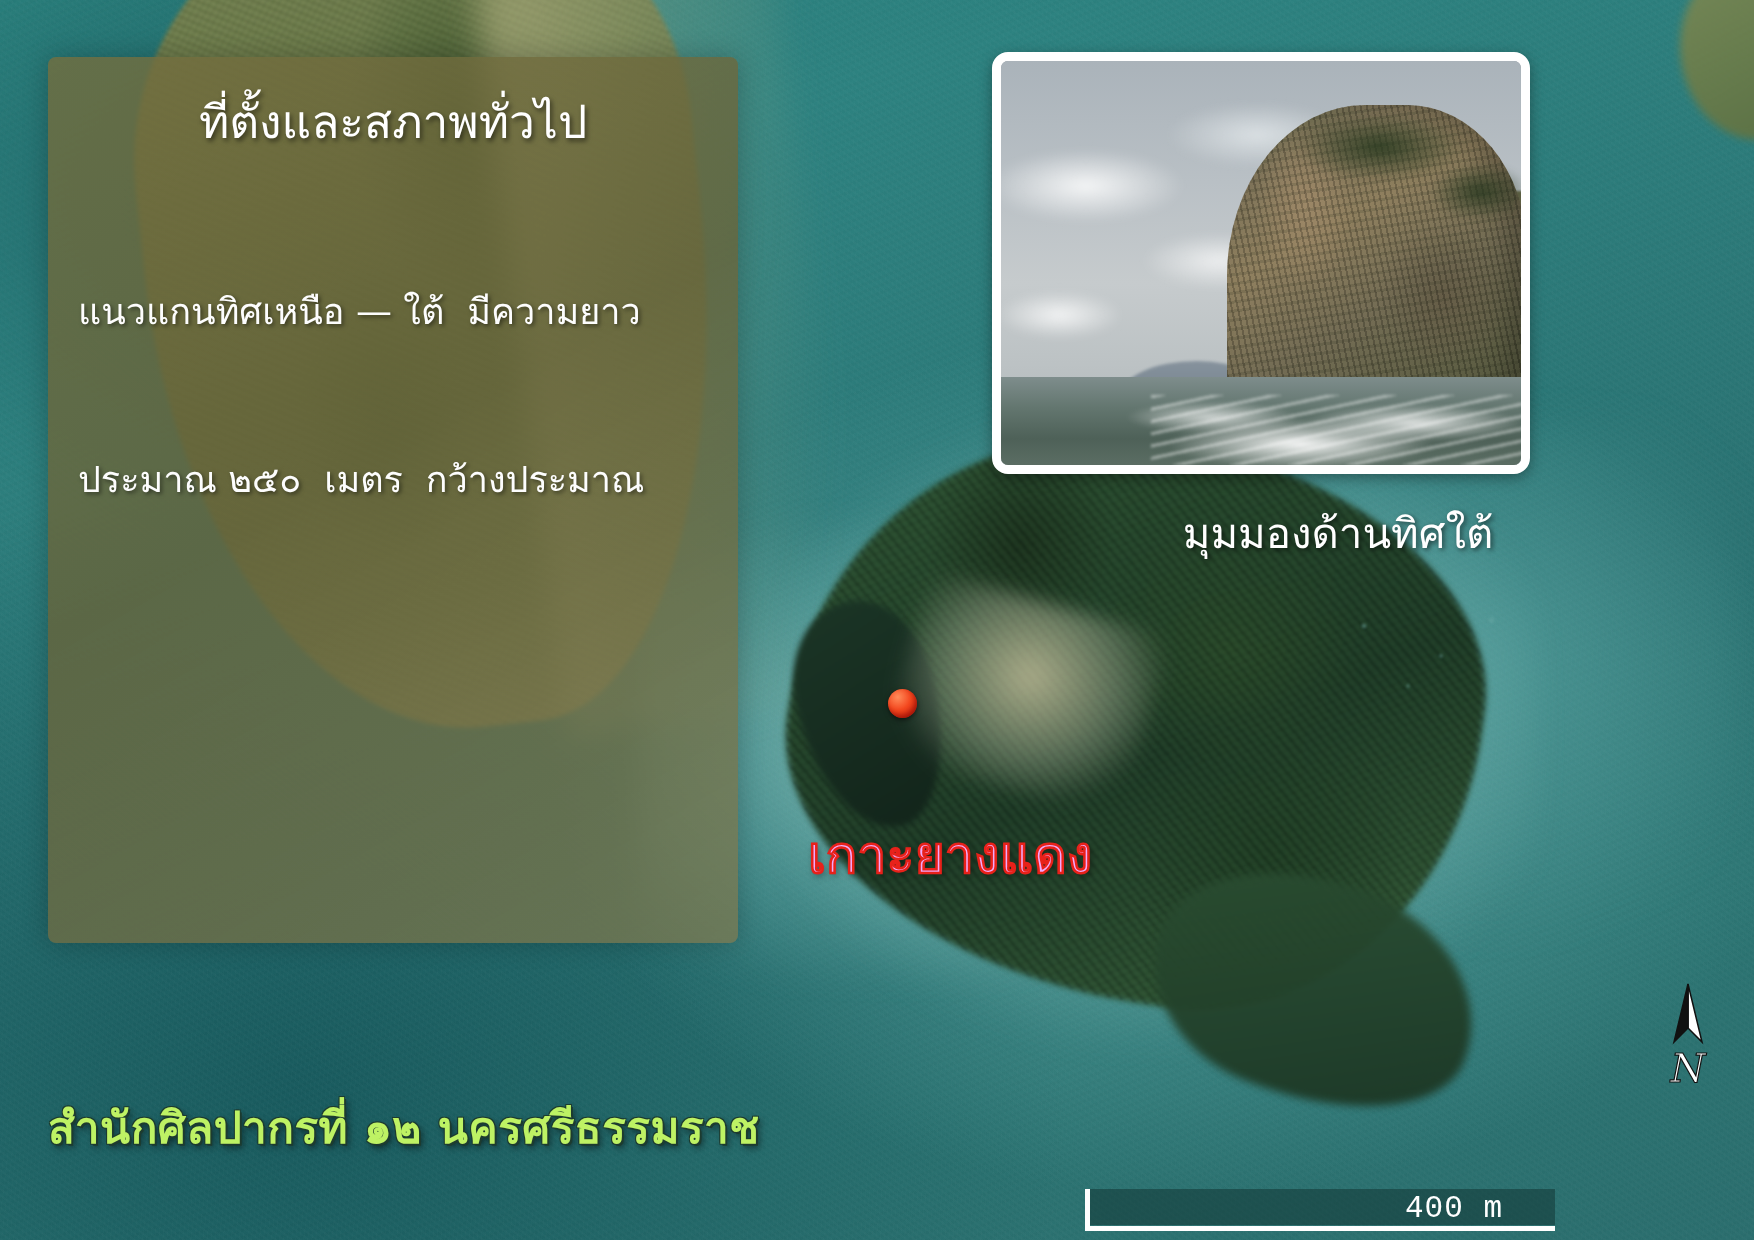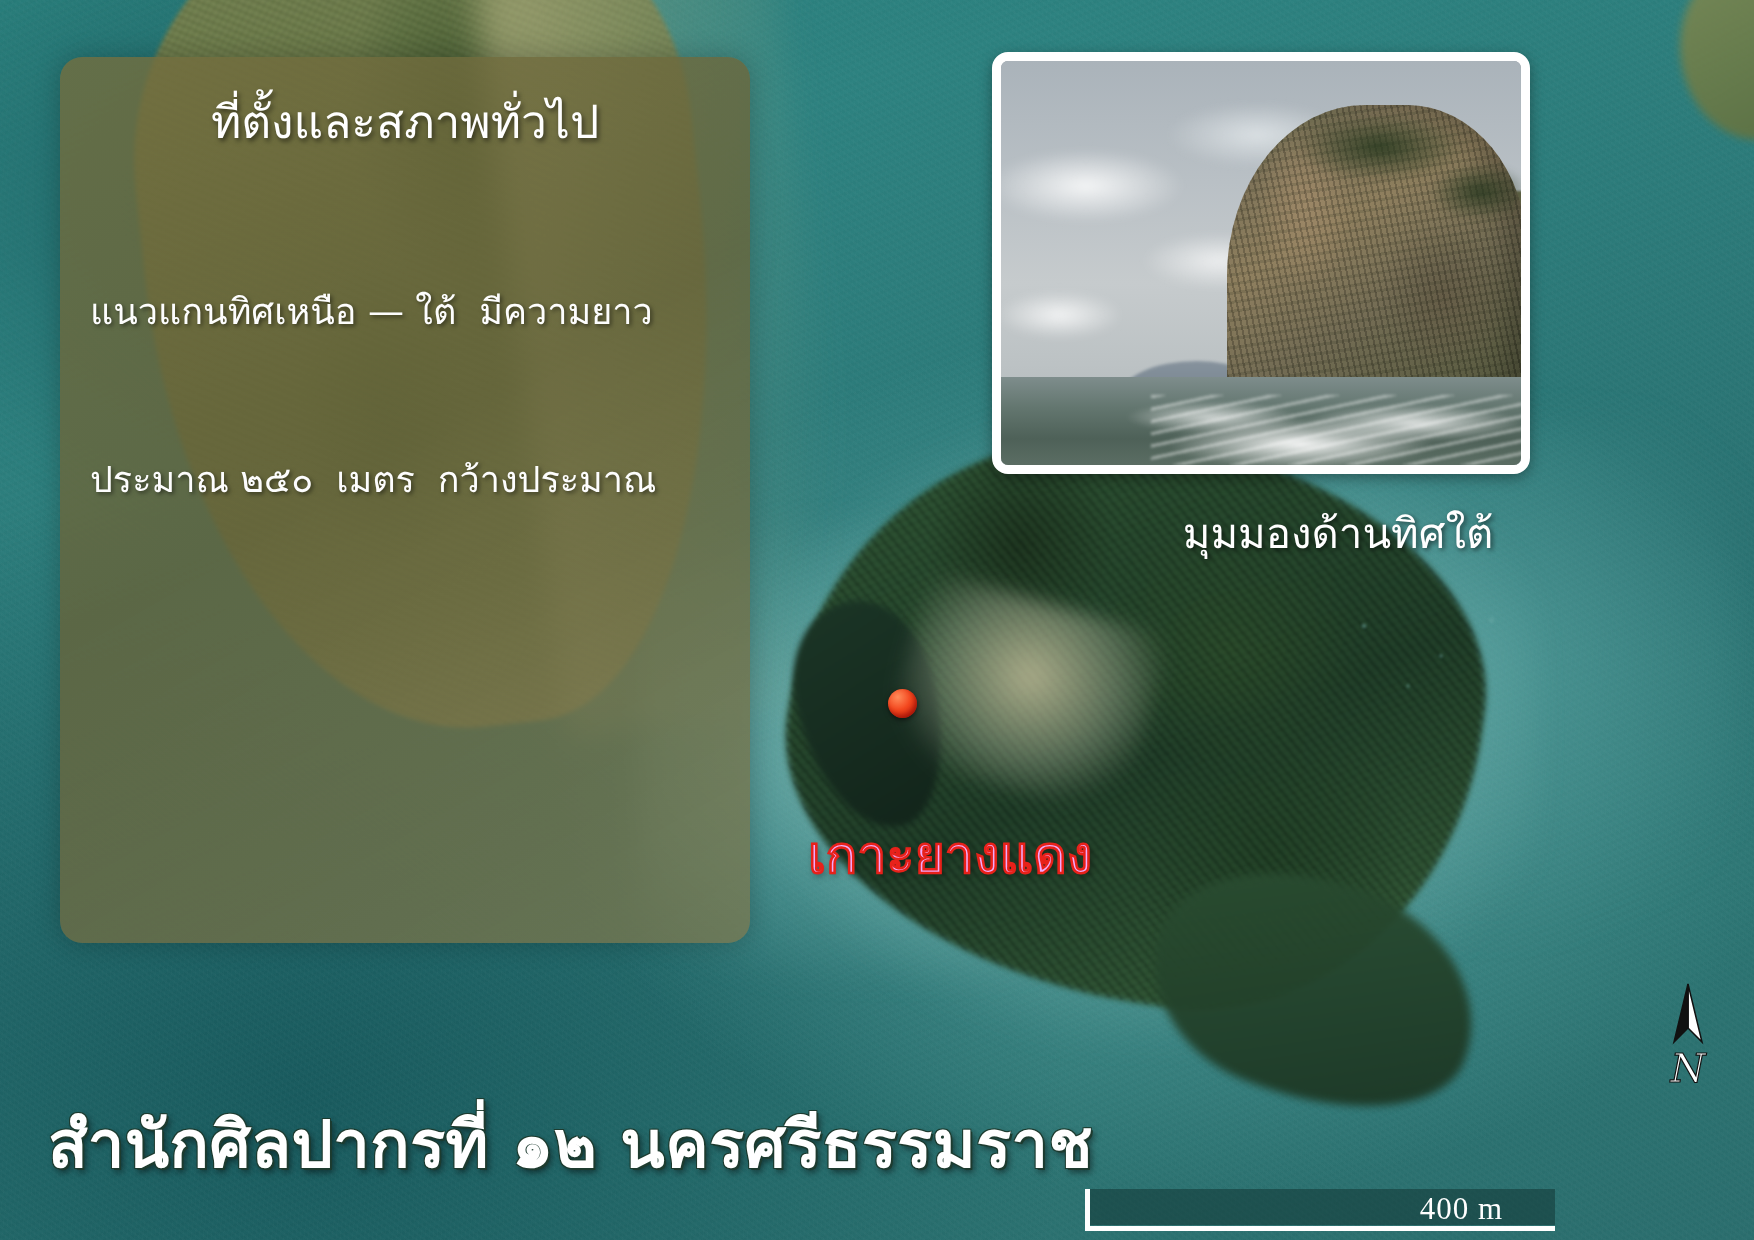--- a/index.html
+++ b/index.html
@@ -123,22 +123,22 @@
     filter:blur(1px);
   }
   .land-ne{
     position:absolute;left:1680px;top:-40px;width:150px;height:180px;
     background:linear-gradient(150deg,#7e8a54,#5d6e3d);
     border-radius:50% 40% 45% 55%;filter:blur(4px);opacity:.9;
   }
 
   
   #info-panel{
-    position:absolute;left:60px;top:57px;width:690px;height:886px;
-    border-radius:22px;
+    position:absolute;left:48px;top:57px;width:690px;height:886px;
+    border-radius:8px;
     background:linear-gradient(150deg, rgba(116,110,62,.80) 0%, rgba(104,100,58,.80) 45%, rgba(126,122,80,.74) 100%);
     box-shadow:0 0 26px rgba(0,0,0,.22);
     backdrop-filter:blur(1px);
     overflow:hidden;
   }
   #panel-title{
     margin:0;padding:40px 0 6px 0;text-align:center;
     color:#ffffff;font-size:46px;font-weight:400;line-height:1.1;
     text-shadow:2px 3px 5px rgba(0,0,0,.55);
   }
@@ -146,21 +146,21 @@
     padding:18px 26px 0 30px;
     color:#fdfdfd;font-size:36px;line-height:1.56;font-weight:400;
     text-shadow:2px 2px 4px rgba(0,0,0,.5);
     white-space:pre-wrap;
   }
   .body-line{margin:0;}
 
   
   #footer-title{
     position:absolute;left:48px;top:1092px;
-    color:#ffffff;font-size:65px;font-weight:700;letter-spacing:.5px;
+    color:#bef264;font-size:44px;font-weight:700;letter-spacing:.5px;
     text-shadow:2px 2px 0 #1d3b2f, -1px -1px 0 #1d3b2f, 1px -1px 0 #1d3b2f, -1px 1px 0 #1d3b2f, 3px 4px 7px rgba(0,0,0,.55);
     white-space:nowrap;
   }
 
   
   #photo-inset{
     position:absolute;left:992px;top:52px;width:520px;height:404px;
     border:9px solid #ffffff;border-radius:16px;
     box-shadow:0 4px 14px rgba(0,0,0,.35);
     overflow:hidden;background:#8a949c;
@@ -259,21 +259,21 @@
   
   #scale-bar{position:absolute;left:1085px;top:1189px;width:470px;height:42px;}
   .sb-fill{
     position:absolute;left:0;top:0;width:100%;height:36px;
     background:rgba(18,54,52,.55);
   }
   .sb-left{position:absolute;left:0;top:0;width:5px;height:42px;background:#ffffff;}
   .sb-bottom{position:absolute;left:0;bottom:0;width:100%;height:5px;background:#ffffff;}
   #scale-label{
     position:absolute;right:52px;top:2px;color:#ffffff;font-size:31px;
-    font-family:Liberation Serif, serif;letter-spacing:1px;
+    font-family:Liberation Mono, monospace;letter-spacing:1px;
   }
 </style>
 </head>
 <body>
 
 <div id="map-bg">
   <div class="sea"></div>
   <div class="sea-noise"></div>
   <div class="deep-nw"></div>
   <div class="shallow-a"></div>

